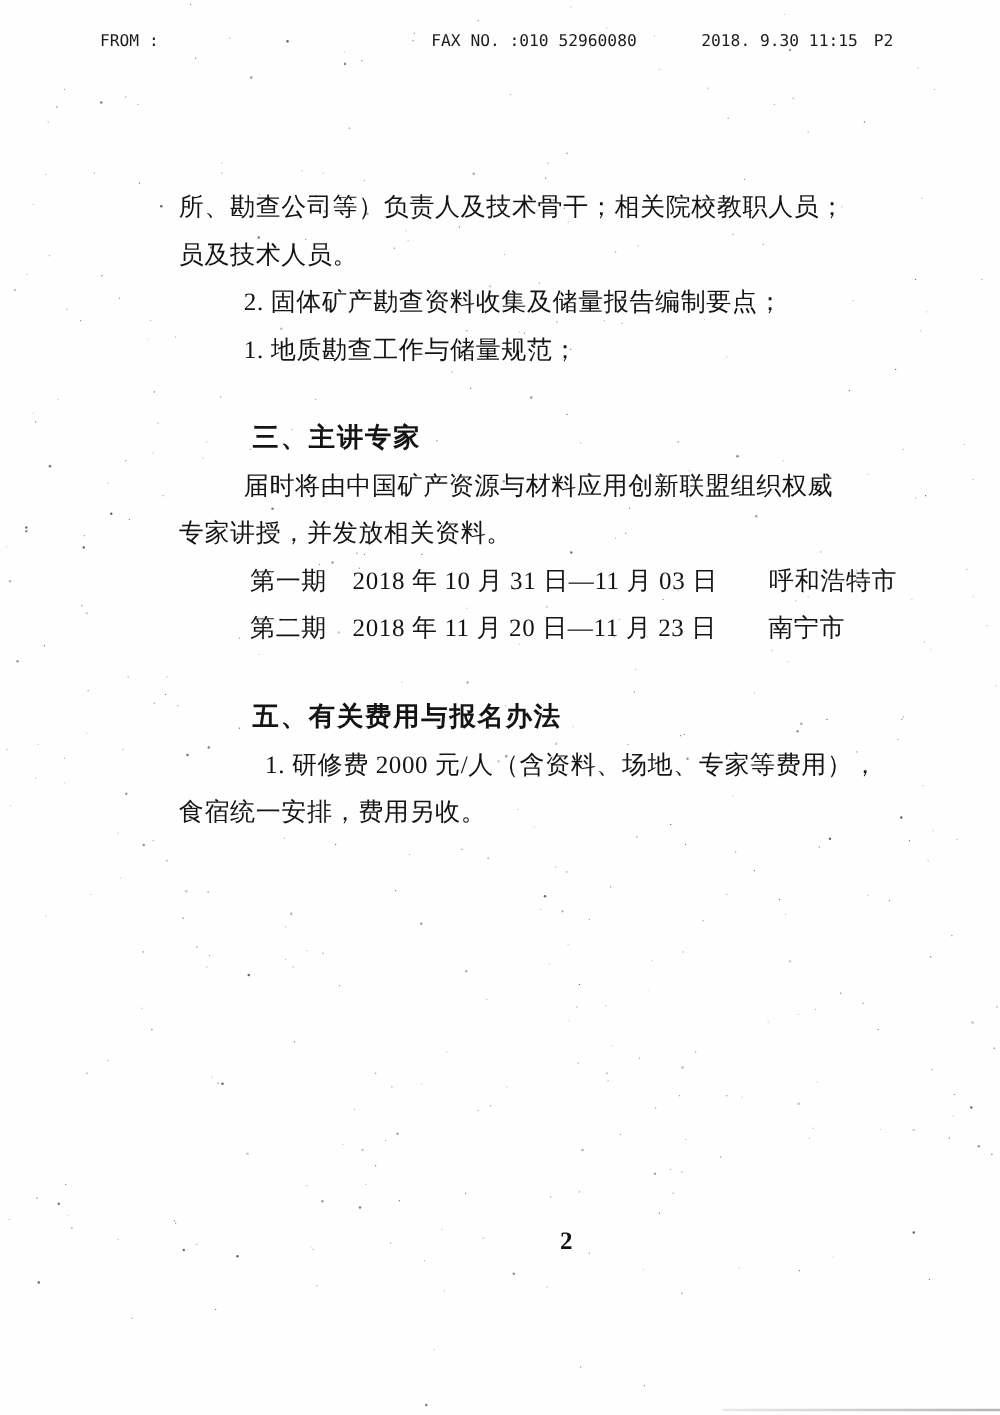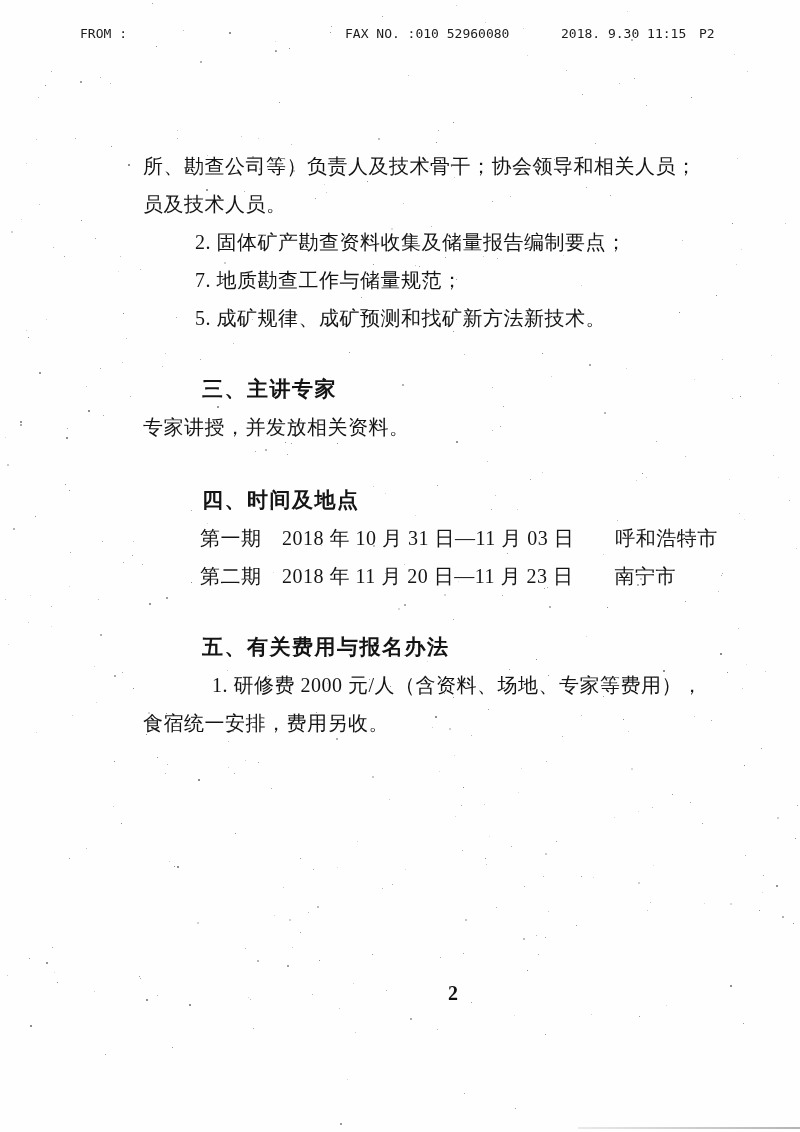--- a/index.html
+++ b/index.html
@@ -86,31 +86,30 @@
 
   <div class="fax-header">
     <span class="fh-from">FROM :</span>
     <span class="fh-faxno">FAX NO. :010 52960080</span>
     <span class="fh-datetime">2018. 9.30 11:15</span>
     <span class="fh-page">P2</span>
   </div>
 
   <div class="doc-body">
 
-    <div class="line cont-line">所、勘查公司等）负责人及技术骨干；协会领导和相关人员；</div>
+    <div class="line cont-line">所、勘查公司等）负责人及技术骨干；相关院校教职人员；</div>
     <div class="line cont-line">员及技术人员。</div>
 
     <div class="line item">2. 固体矿产勘查资料收集及储量报告编制要点；</div>
-    <div class="line item">7. 地质勘查工作与储量规范；</div>
-    <div class="line item">5. 成矿规律、成矿预测和找矿新方法新技术。</div>
+    <div class="line item">1. 地质勘查工作与储量规范；</div>
 
     <div class="line sec-heading mt-s3">三、主讲专家</div>
+    <div class="line item">届时将由中国矿产资源与材料应用创新联盟组织权威</div>
     <div class="line cont-line">专家讲授，并发放相关资料。</div>
 
-    <div class="line sec-heading mt-s4">四、时间及地点</div>
     <div class="line date-line">第一期　2018 年 10 月 31 日—11 月 03 日　　呼和浩特市</div>
     <div class="line date-line">第二期　2018 年 11 月 20 日—11 月 23 日　　南宁市</div>
 
     <div class="line sec-heading mt-s5">五、有关费用与报名办法</div>
     <div class="line fee-line">1. 研修费 2000 元/人（含资料、场地、专家等费用），</div>
     <div class="line cont-line">食宿统一安排，费用另收。</div>
 
   </div>
 
   <div class="page-number">2</div>

